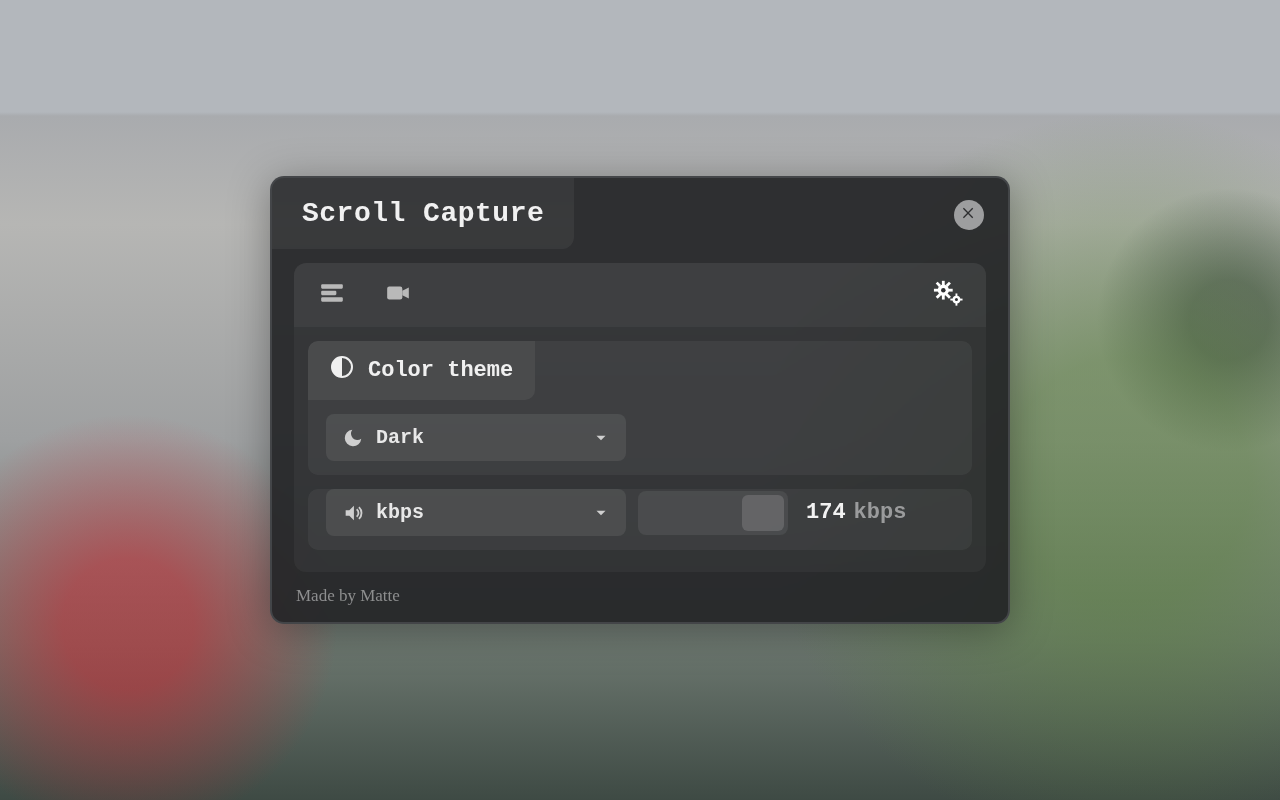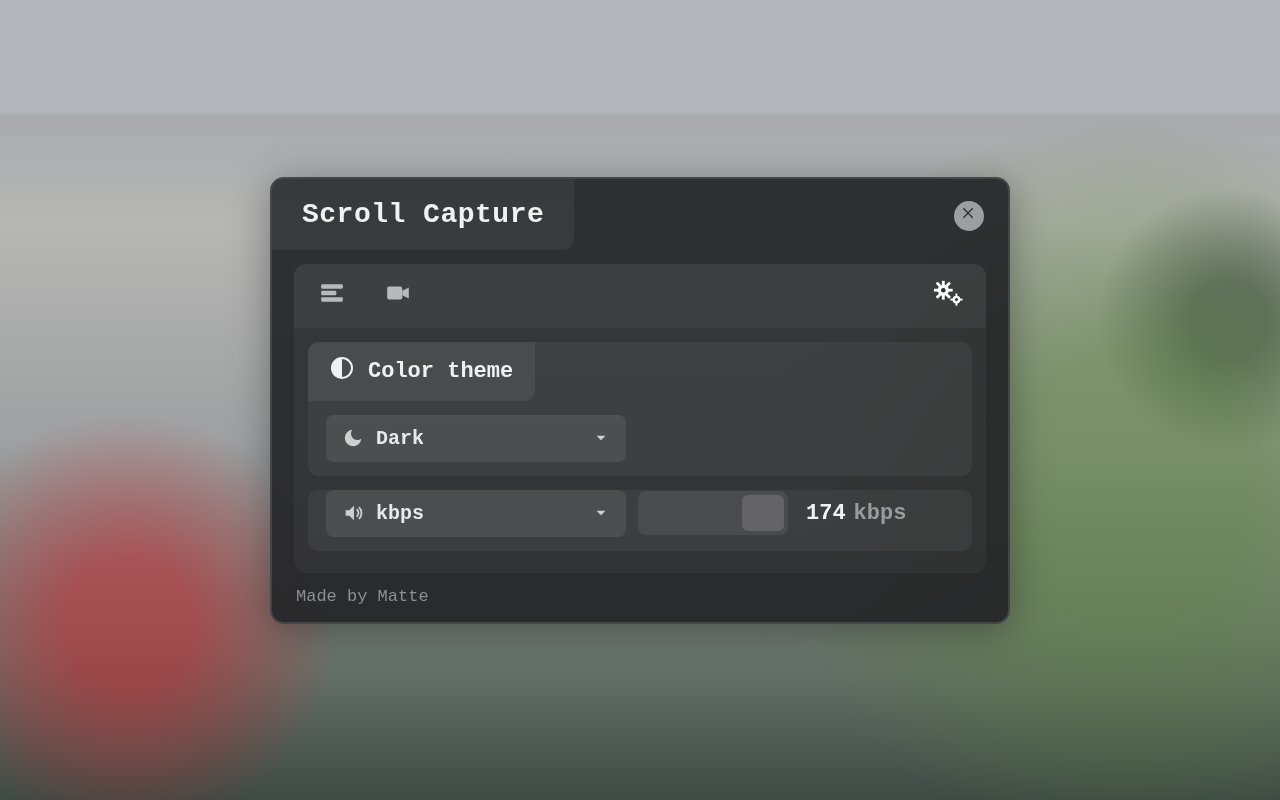--- a/index.html
+++ b/index.html
@@ -161,20 +161,21 @@
       padding-left: 6px;
     }
     .value .num { color: #f2f2f2; font-size: 22px; font-weight: 600; }
     .value .unit { color: #9a9b9c; font-size: 22px; font-weight: 600; }
 
     
     .footer {
       padding: 14px 24px 4px 24px;
       color: #8d8e8f;
       font-size: 17px;
+      font-family: Liberation Serif, serif;
     }
   </style>
 </head>
 <body>
 
 <div class="panel">
 
   <div class="panel-header">
     <div class="title-tab">
       <h1>Scroll Capture</h1>

